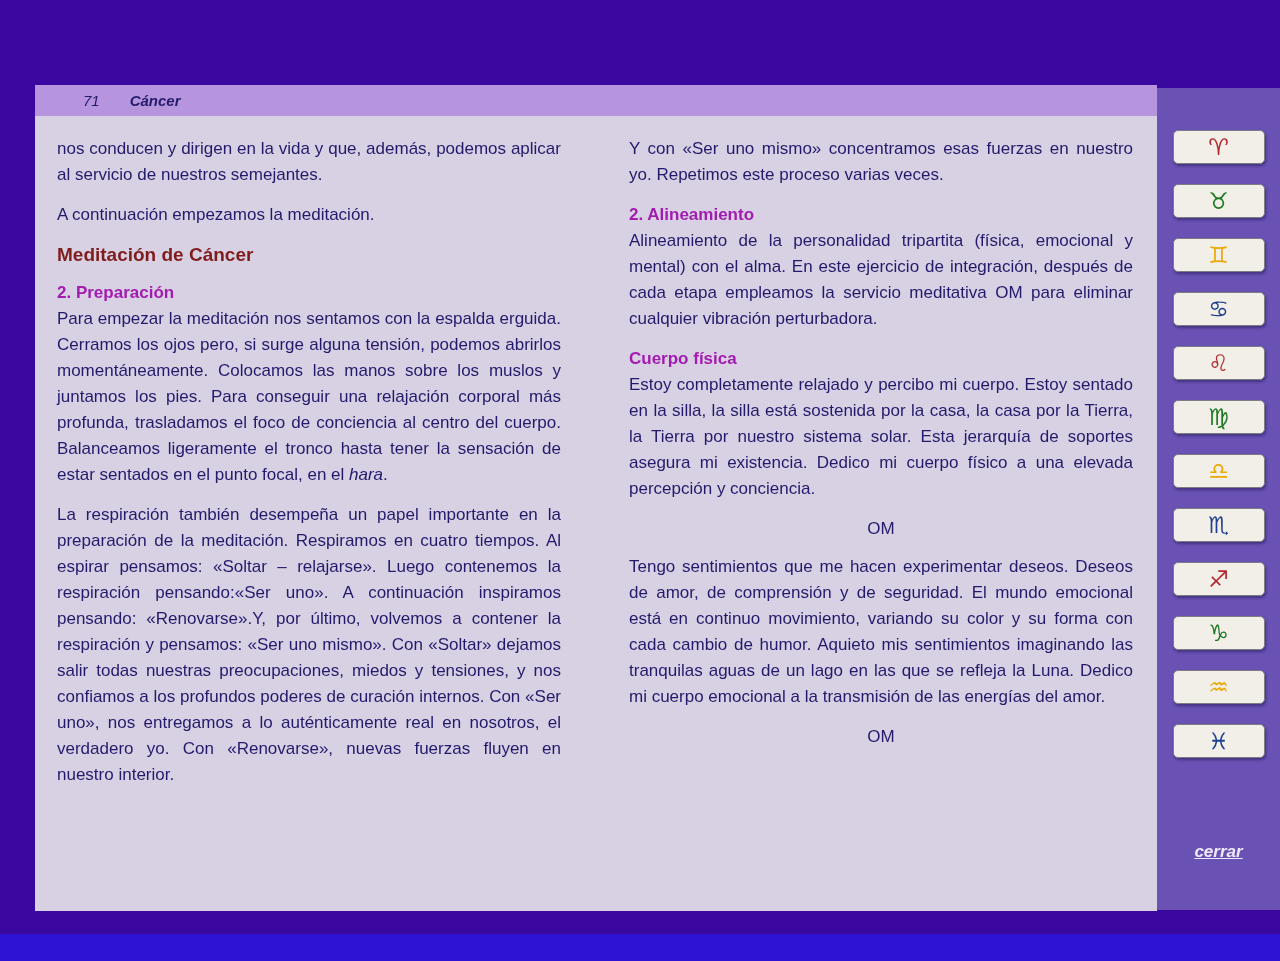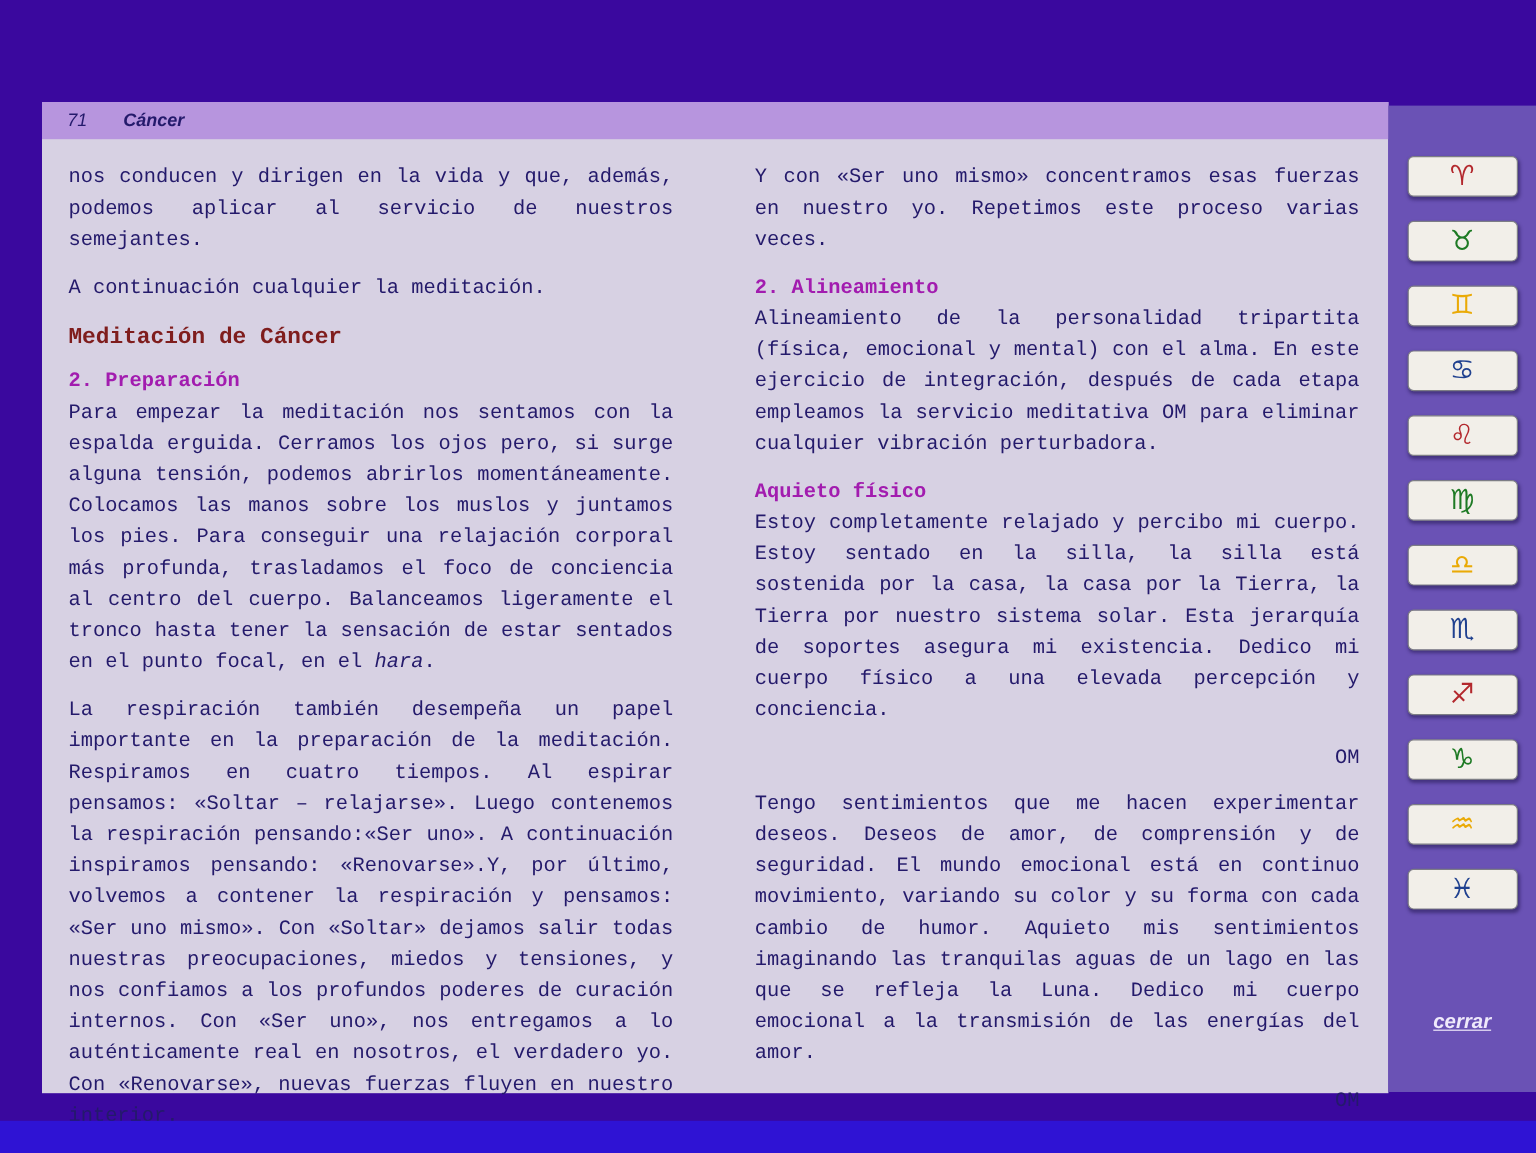--- a/index.html
+++ b/index.html
@@ -16,49 +16,49 @@
     position: absolute; left: 35px; top: 85px;
     width: 1122px; height: 826px;
     background: #d7d1e3;
   }
   .page-header {
     height: 31px;
     background: #b795de;
     display: flex; align-items: center;
     color: #241a6b;
     font-style: italic;
+    padding-left: 27px;
   }
   .page-number { margin-left: 21px; font-size: 15px; }
   .page-title  { margin-left: 30px; font-size: 15px; font-weight: bold; }
 
   .page-body {
     display: flex;
     padding: 20px 24px 0 22px;
     gap: 68px;
     color: #241a6b;
-    font-family: Liberation Mono, monospace;
   }
   .col {
     flex: 1;
     font-size: 17px;
     line-height: 26px;
     text-align: justify;
   }
   .col p { margin: 0 0 14px 0; }
   .col h2 {
     font-size: 19px;
     margin: 14px 0 12px 0;
     color: #7f1d1d;
   }
   .col h3 {
     font-size: 17px;
     margin: 10px 0 0 0;
     color: #a21caf;
   }
-  .om { text-align: right; margin: 0 0 12px 0 !important; }
+  .om { text-align: center; margin: 0 0 12px 0 !important; }
 
   
   .sidebar {
     position: absolute; right: 0; top: 88px;
     width: 123px; height: 822px;
     background: #6a52b5;
   }
   .sidebar-buttons {
     display: flex; flex-direction: column;
     align-items: center;
@@ -104,32 +104,32 @@
 
 <div class="page-panel">
   <div class="page-header">
     <span class="page-number">71</span>
     <span class="page-title">Cáncer</span>
   </div>
 
   <div class="page-body">
     <div class="col">
       <p>nos conducen y dirigen en la vida y que, además, podemos aplicar al servicio de nuestros semejantes.</p>
-      <p>A continuación cualquier la meditación.</p>
+      <p>A continuación empezamos la meditación.</p>
       <h2>Meditación de Cáncer</h2>
       <h3>2. Preparación</h3>
       <p><span>Para empezar la meditación nos sentamos con la espalda erguida. Cerramos los ojos pero, si surge alguna tensión, podemos abrirlos momentáneamente. Colocamos las manos sobre los muslos y juntamos los pies. Para conseguir una relajación corporal más profunda, trasladamos el foco de conciencia al centro del cuerpo. Balanceamos ligeramente el tronco hasta tener la sensación de estar sentados en el punto focal, en el </span><em>hara</em><span>.</span></p>
       <p>La respiración también desempeña un papel importante en la preparación de la meditación. Respiramos en cuatro tiempos. Al espirar pensamos: «Soltar – relajarse». Luego contenemos la respiración pensando:«Ser uno». A continuación inspiramos pensando: «Renovarse».Y, por último, volvemos a contener la respiración y pensamos: «Ser uno mismo». Con «Soltar» dejamos salir todas nuestras preocupaciones, miedos y tensiones, y nos confiamos a los profundos poderes de curación internos. Con «Ser uno», nos entregamos a lo auténticamente real en nosotros, el verdadero yo. Con «Renovarse», nuevas fuerzas fluyen en nuestro interior.</p>
     </div>
 
     <div class="col">
       <p>Y con «Ser uno mismo» concentramos esas fuerzas en nuestro yo. Repetimos este proceso varias veces.</p>
       <h3>2. Alineamiento</h3>
       <p>Alineamiento de la personalidad tripartita (física, emocional y mental) con el alma. En este ejercicio de integración, después de cada etapa empleamos la servicio meditativa OM para eliminar cualquier vibración perturbadora.</p>
-      <h3>Aquieto físico</h3>
+      <h3>Cuerpo física</h3>
       <p>Estoy completamente relajado y percibo mi cuerpo. Estoy sentado en la silla, la silla está sostenida por la casa, la casa por la Tierra, la Tierra por nuestro sistema solar. Esta jerarquía de soportes asegura mi existencia. Dedico mi cuerpo físico a una elevada percepción y conciencia.</p>
       <p class="om">OM</p>
       <p>Tengo sentimientos que me hacen experimentar deseos. Deseos de amor, de comprensión y de seguridad. El mundo emocional está en continuo movimiento, variando su color y su forma con cada cambio de humor. Aquieto mis sentimientos imaginando las tranquilas aguas de un lago en las que se refleja la Luna. Dedico mi cuerpo emocional a la transmisión de las energías del amor.</p>
       <p class="om">OM</p>
     </div>
   </div>
 </div>
 
 <div class="sidebar">
   <div class="sidebar-buttons">

